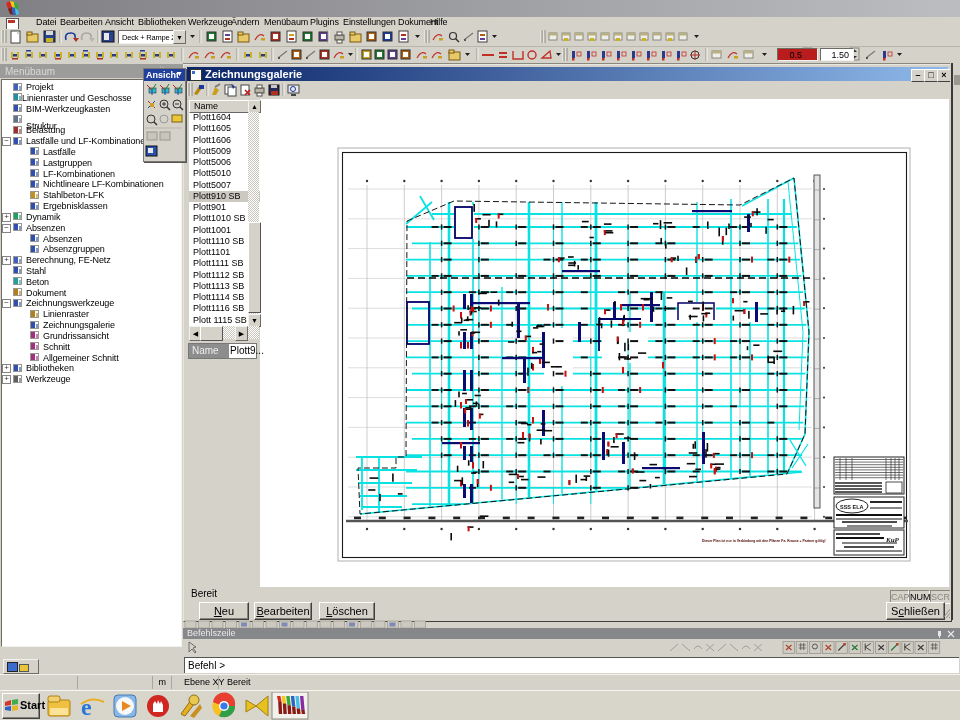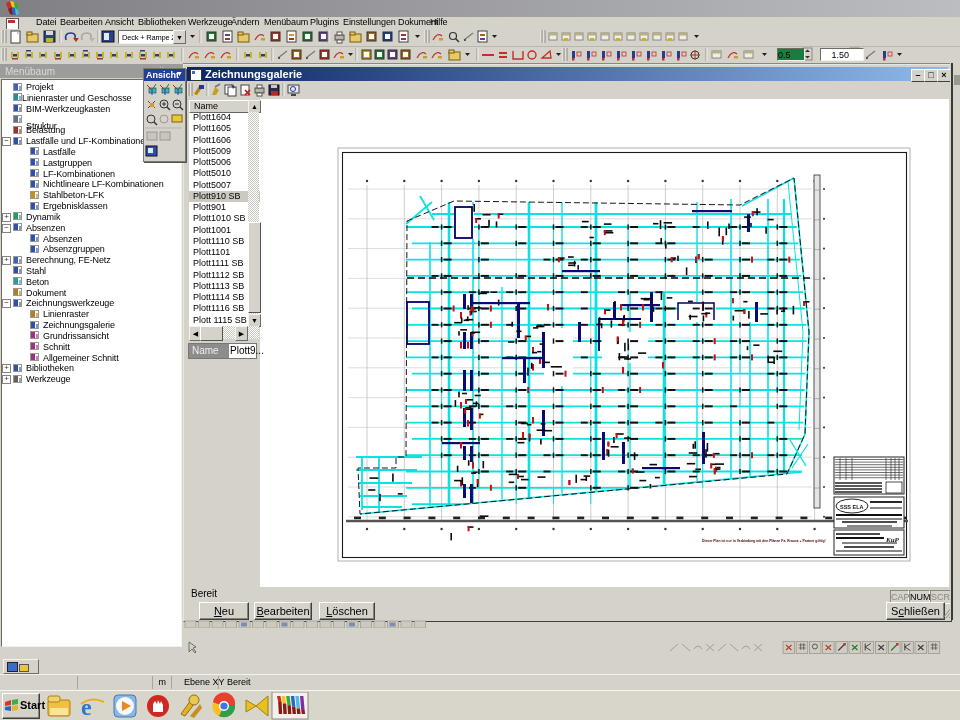--- a/index.html
+++ b/index.html
@@ -310,22 +310,22 @@
         <rect x="850" y="1" width="9" height="12" fill="#d5d2ca" stroke="#8a887f"></rect>
         <polygon points="852,5 857,5 854.5,2.5" fill="#303030"></polygon>
         <polygon points="852,9 857,9 854.5,11.5" fill="#303030"></polygon>
         <line x1="866" y1="11" x2="875" y2="4" stroke="#777" stroke-width="1.2"></line>
         <rect x="866" y="10" width="2" height="2" fill="#555"></rect>
         <rect x="883" y="4" width="3" height="7" fill="#2a3a8c"></rect>
         <rect x="888" y="5" width="4" height="4" fill="none" stroke="#c03028" stroke-width="0.8"></rect>
         <rect x="883" y="11" width="2.5" height="2.5" fill="#c03028"></rect>
         <polygon points="897,6 902,6 899.5,9" fill="#202020"></polygon>
       </svg>
-<span class="abs sun" style="left:777px;top:1px;width:24px;height:11px;background:#15803d;font-size:9px;text-align:left;line-height:12px;padding-right:2px">0.5</span>
-<span class="abs sun" style="left:820px;top:1px;width:28px;height:11px;background:#fff;font-size:9px;text-align:right;line-height:12px;padding-right:14px">1.50</span>
+<span class="abs sun" style="left:777px;top:1px;width:24px;height:11px;background:#b91c1c;font-size:9px;text-align:right;line-height:12px;padding-right:15px">0.5</span>
+<span class="abs sun" style="left:820px;top:1px;width:28px;height:11px;background:#fff;font-size:9px;text-align:right;line-height:12px;padding-right:4px">1.50</span>
 </div>
 <div class="abs" style="left:0;top:63px;width:183px;height:611px;background:#d5d2ca">
   <div class="abs" style="left:0;top:1px;width:183px;height:14px;background:#9c9c9a;color:#d9d9d9;font-size:10px;">
         <span class="abs" style="left:5px;top:2px">Menübaum</span>
         <span class="abs" style="left:158px;top:1px;color:#c4c4c4;font-size:9px">↯ ×</span>
       </div>
   <div class="abs sun" style="left:1px;top:16px;width:179px;height:566px;background:#fff"></div>
   <div id="tree" class="abs" style="left:2px;top:17px;width:177px;height:564px;overflow:hidden;font-size:9px;letter-spacing:-0.1px;color:#000">
         <span class="abs" style="left:11px;top:2.5px;width:9px;height:8px;background:#fff;border:1px solid #9a9890;box-sizing:border-box"></span>
         <span class="abs" style="left:12px;top:3.5px;width:4px;height:6px;background:#4060c0"></span>
@@ -1489,20 +1489,28 @@
       <rect x="150.5" y="1" width="11" height="7" fill="#ccc9c0" stroke="#9a978e" stroke-width="0.7"></rect>
       <rect x="164.0" y="1" width="11" height="7" fill="#ccc9c0" stroke="#9a978e" stroke-width="0.7"></rect>
       <rect x="166.0" y="2.5" width="6" height="4" fill="#6070b0" opacity="0.7"></rect>
       <rect x="177.5" y="1" width="11" height="7" fill="#ccc9c0" stroke="#9a978e" stroke-width="0.7"></rect>
       <rect x="191.0" y="1" width="11" height="7" fill="#ccc9c0" stroke="#9a978e" stroke-width="0.7"></rect>
       <rect x="204.5" y="1" width="11" height="7" fill="#ccc9c0" stroke="#9a978e" stroke-width="0.7"></rect>
       <rect x="206.5" y="2.5" width="6" height="4" fill="#6070b0" opacity="0.7"></rect>
       <rect x="218.0" y="1" width="11" height="7" fill="#ccc9c0" stroke="#9a978e" stroke-width="0.7"></rect>
       <rect x="231.5" y="1" width="11" height="7" fill="#ccc9c0" stroke="#9a978e" stroke-width="0.7"></rect>
     </svg>
+<div class="abs" style="left:183px;top:628px;width:777px;height:11px;background:#85878a;color:#e8e8e8;font-size:9px">
+      <span class="abs" style="left:4px;top:0px">Befehlszeile</span>
+<svg class="abs" style="left:753px;top:2px" width="20" height="8" viewBox="0 0 20 8">
+        <rect x="2" y="1" width="3" height="5" fill="#e8e8e8"></rect>
+        <line x1="3.5" y1="6" x2="3.5" y2="8" stroke="#e8e8e8"></line>
+        <path d="M12 1 L18 7 M18 1 L12 7" stroke="#e8e8e8" stroke-width="1.2"></path>
+      </svg>
+    </div>
 <div class="abs" style="left:183px;top:639px;width:777px;height:18px;background:#d5d2ca">
   <svg class="abs" style="left:0;top:0" width="777" height="18" viewBox="0 0 777 18" id="cmdsvg">
         <polygon points="6,3 6,13 9,10 12,14 13,13 10,9 13,8" fill="none" stroke="#555" stroke-width="0.8"></polygon>
         <g transform="translate(485,2)">
           <path d="M2 10 L10 3" stroke="#999" fill="none" stroke-width="0.9"></path>
         </g>
         <g transform="translate(497,2)">
           <path d="M2 3 L10 10" stroke="#999" fill="none" stroke-width="0.9"></path>
         </g>
         <g transform="translate(509,2)">
@@ -1544,20 +1552,23 @@
         <path d="M708.1 11.5 L714.6 5" stroke="#207830" stroke-width="1.1"></path>
         <rect x="713.1" y="4" width="2.5" height="2.5" fill="#b04028"></rect>
         <rect x="718.8" y="2.5" width="11.5" height="12" fill="#cfccc3" stroke="#9a978e" stroke-width="0.8"></rect>
         <path d="M721.8 4.5 v7 M721.8 8 L727.3 4.5 M721.8 8 L727.3 11.5" stroke="#333" stroke-width="0.9" fill="none"></path>
         <rect x="732.0" y="2.5" width="11.5" height="12" fill="#cfccc3" stroke="#9a978e" stroke-width="0.8"></rect>
         <path d="M735.0 11 L740.5 6 M735.0 6 L740.5 11" stroke="#3a3a3a" stroke-width="1.1" fill="none"></path>
         <rect x="745.2" y="2.5" width="11.5" height="12" fill="#cfccc3" stroke="#9a978e" stroke-width="0.8"></rect>
         <path d="M747.7 6 h7 M747.7 9 h7 M749.7 4 v7 M752.7 4 v7" stroke="#555" stroke-width="0.8"></path>
       </svg>
 </div>
+<div class="abs" style="left:184px;top:657px;width:774px;height:15px;background:#fff;border-top:1px solid #555;border-left:1px solid #555;font-size:10px">
+      <span class="abs" style="left:3px;top:2px">Befehl &gt;</span>
+    </div>
 <div id="statusbar" class="abs">
   <span class="abs" style="left:152px;top:2px;width:14px;text-align:right">m</span>
   <span class="abs" style="left:184px;top:2px">Ebene XY</span>
   <span class="abs" style="left:227px;top:2px">Bereit</span>
   <span class="abs" style="left:77px;top:1px;width:1px;height:13px;background:#a8a69e"></span>
   <span class="abs" style="left:152px;top:1px;width:1px;height:13px;background:#a8a69e"></span>
   <span class="abs" style="left:171px;top:1px;width:1px;height:13px;background:#a8a69e"></span>
   <span class="abs" style="left:218px;top:1px;width:1px;height:13px;background:#a8a69e"></span>
 </div>
 <div id="taskbar" class="abs">

